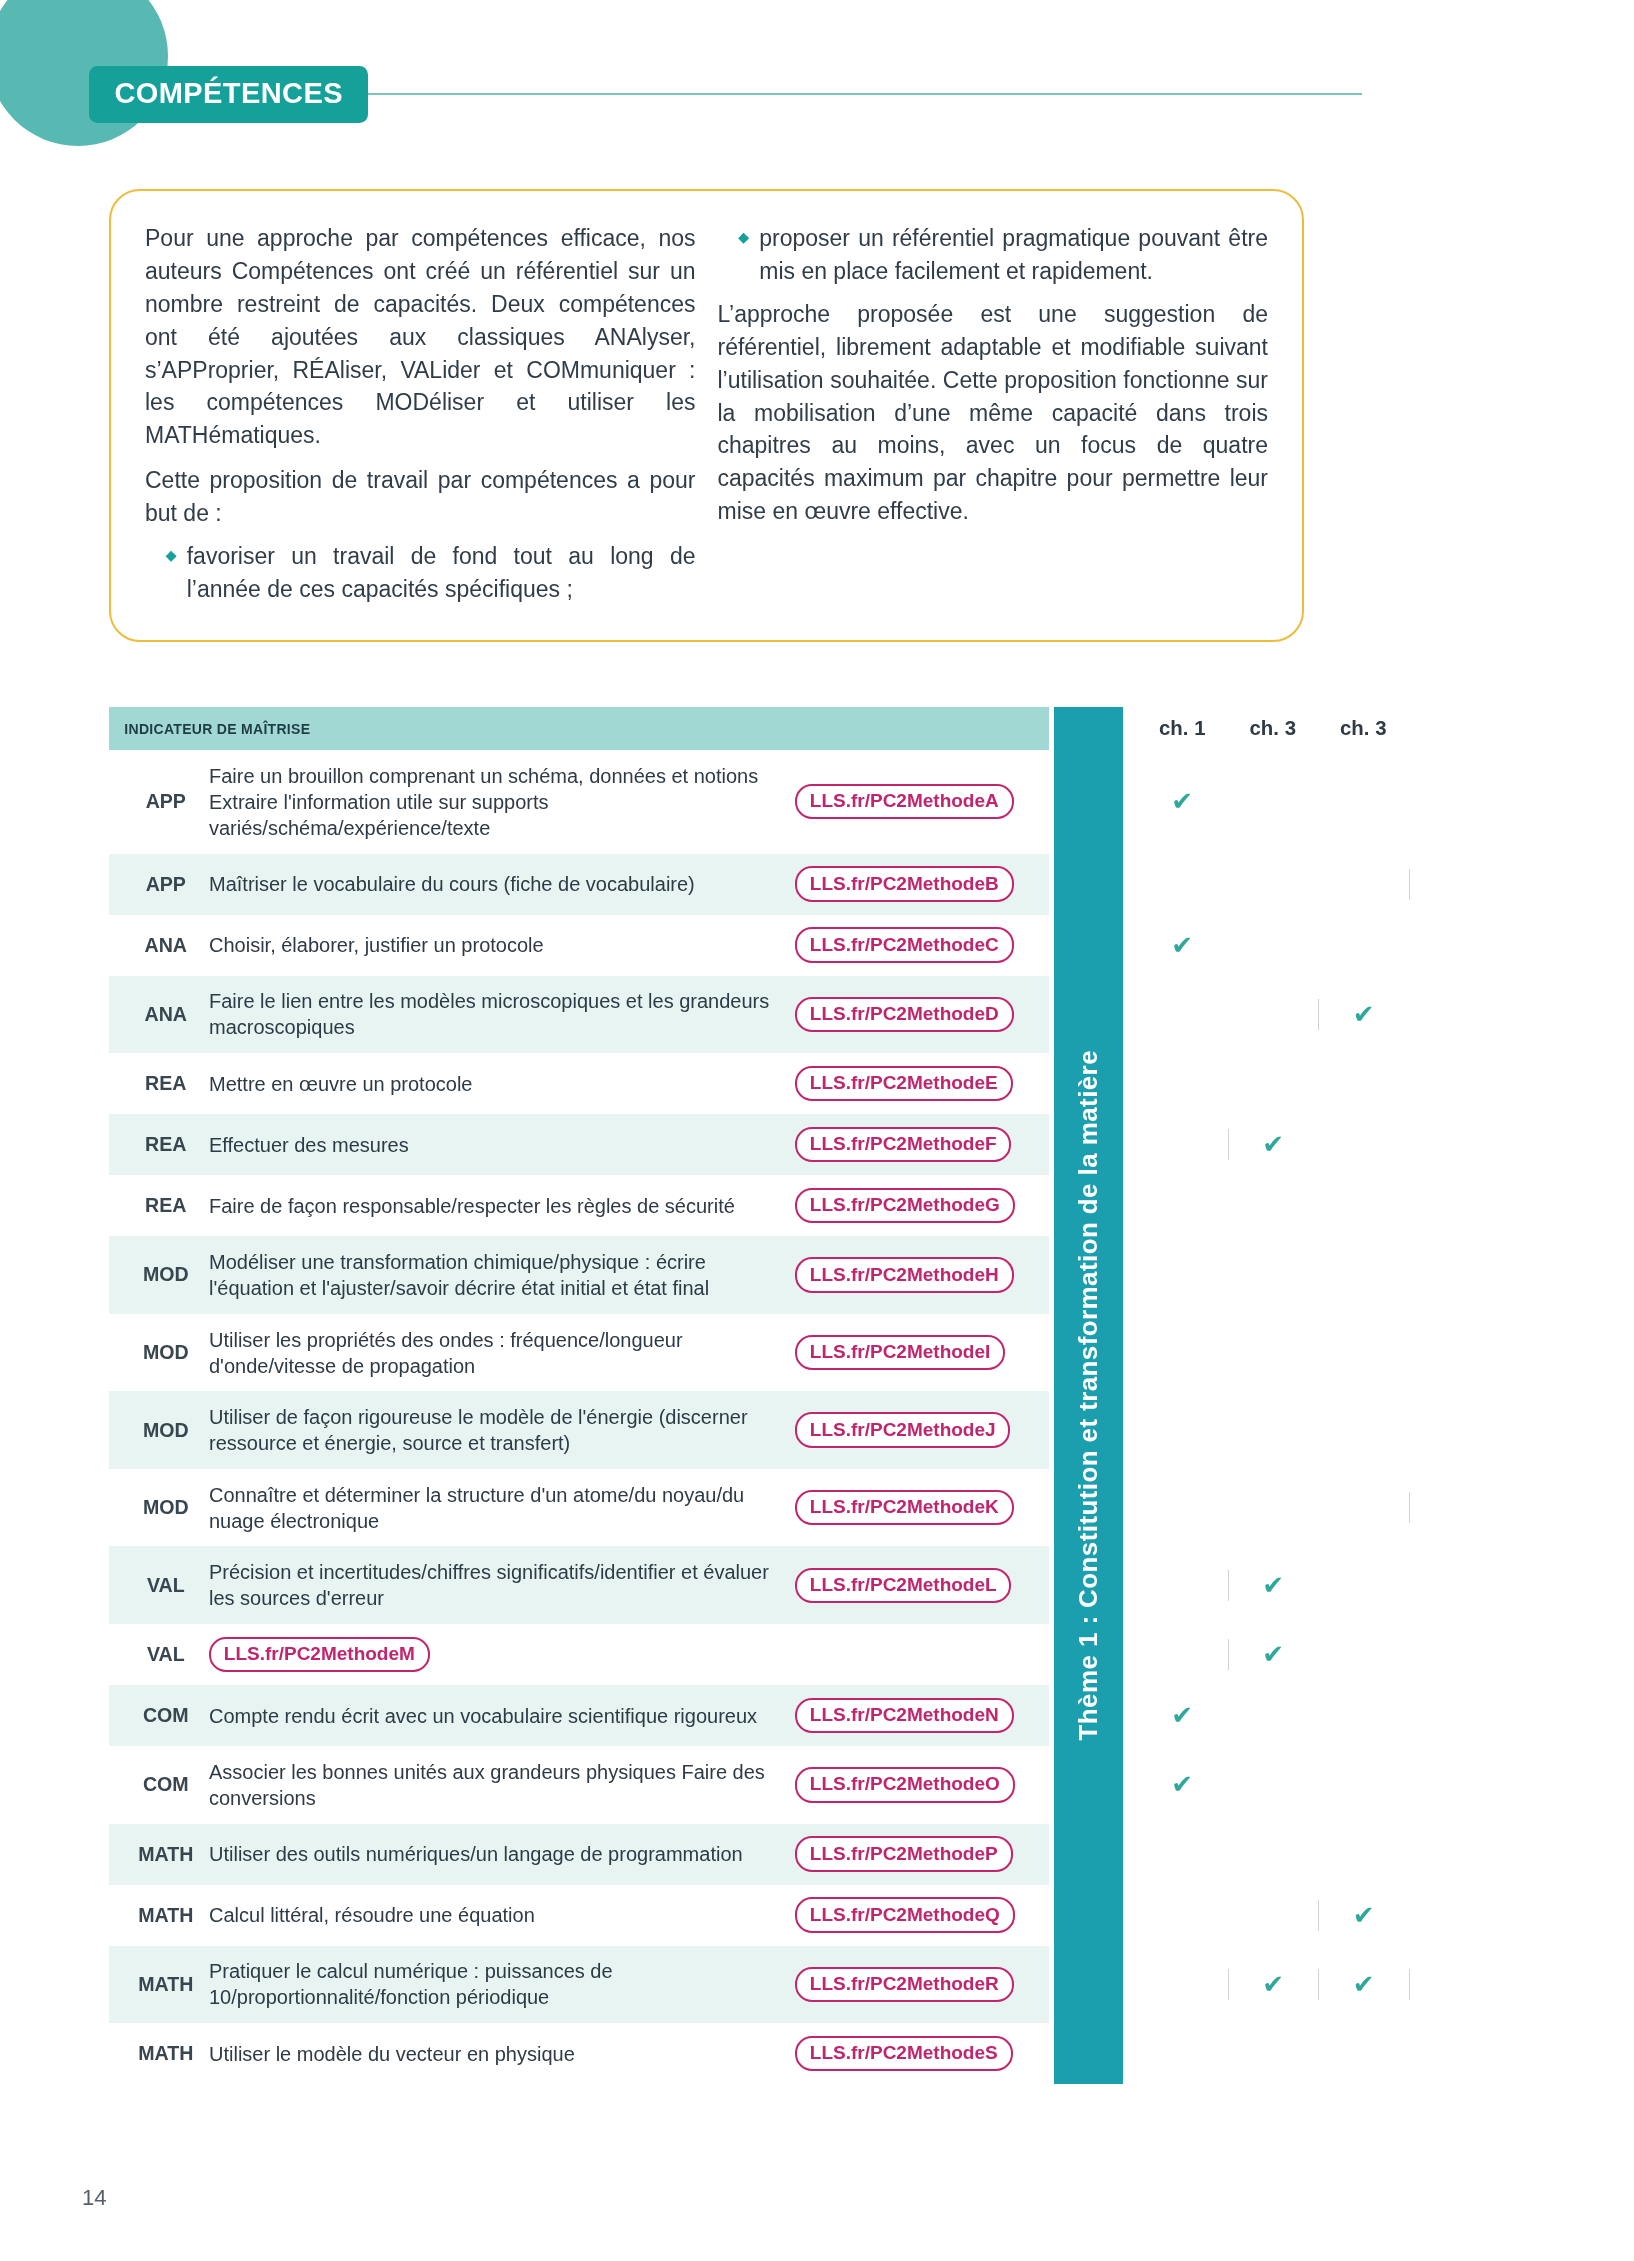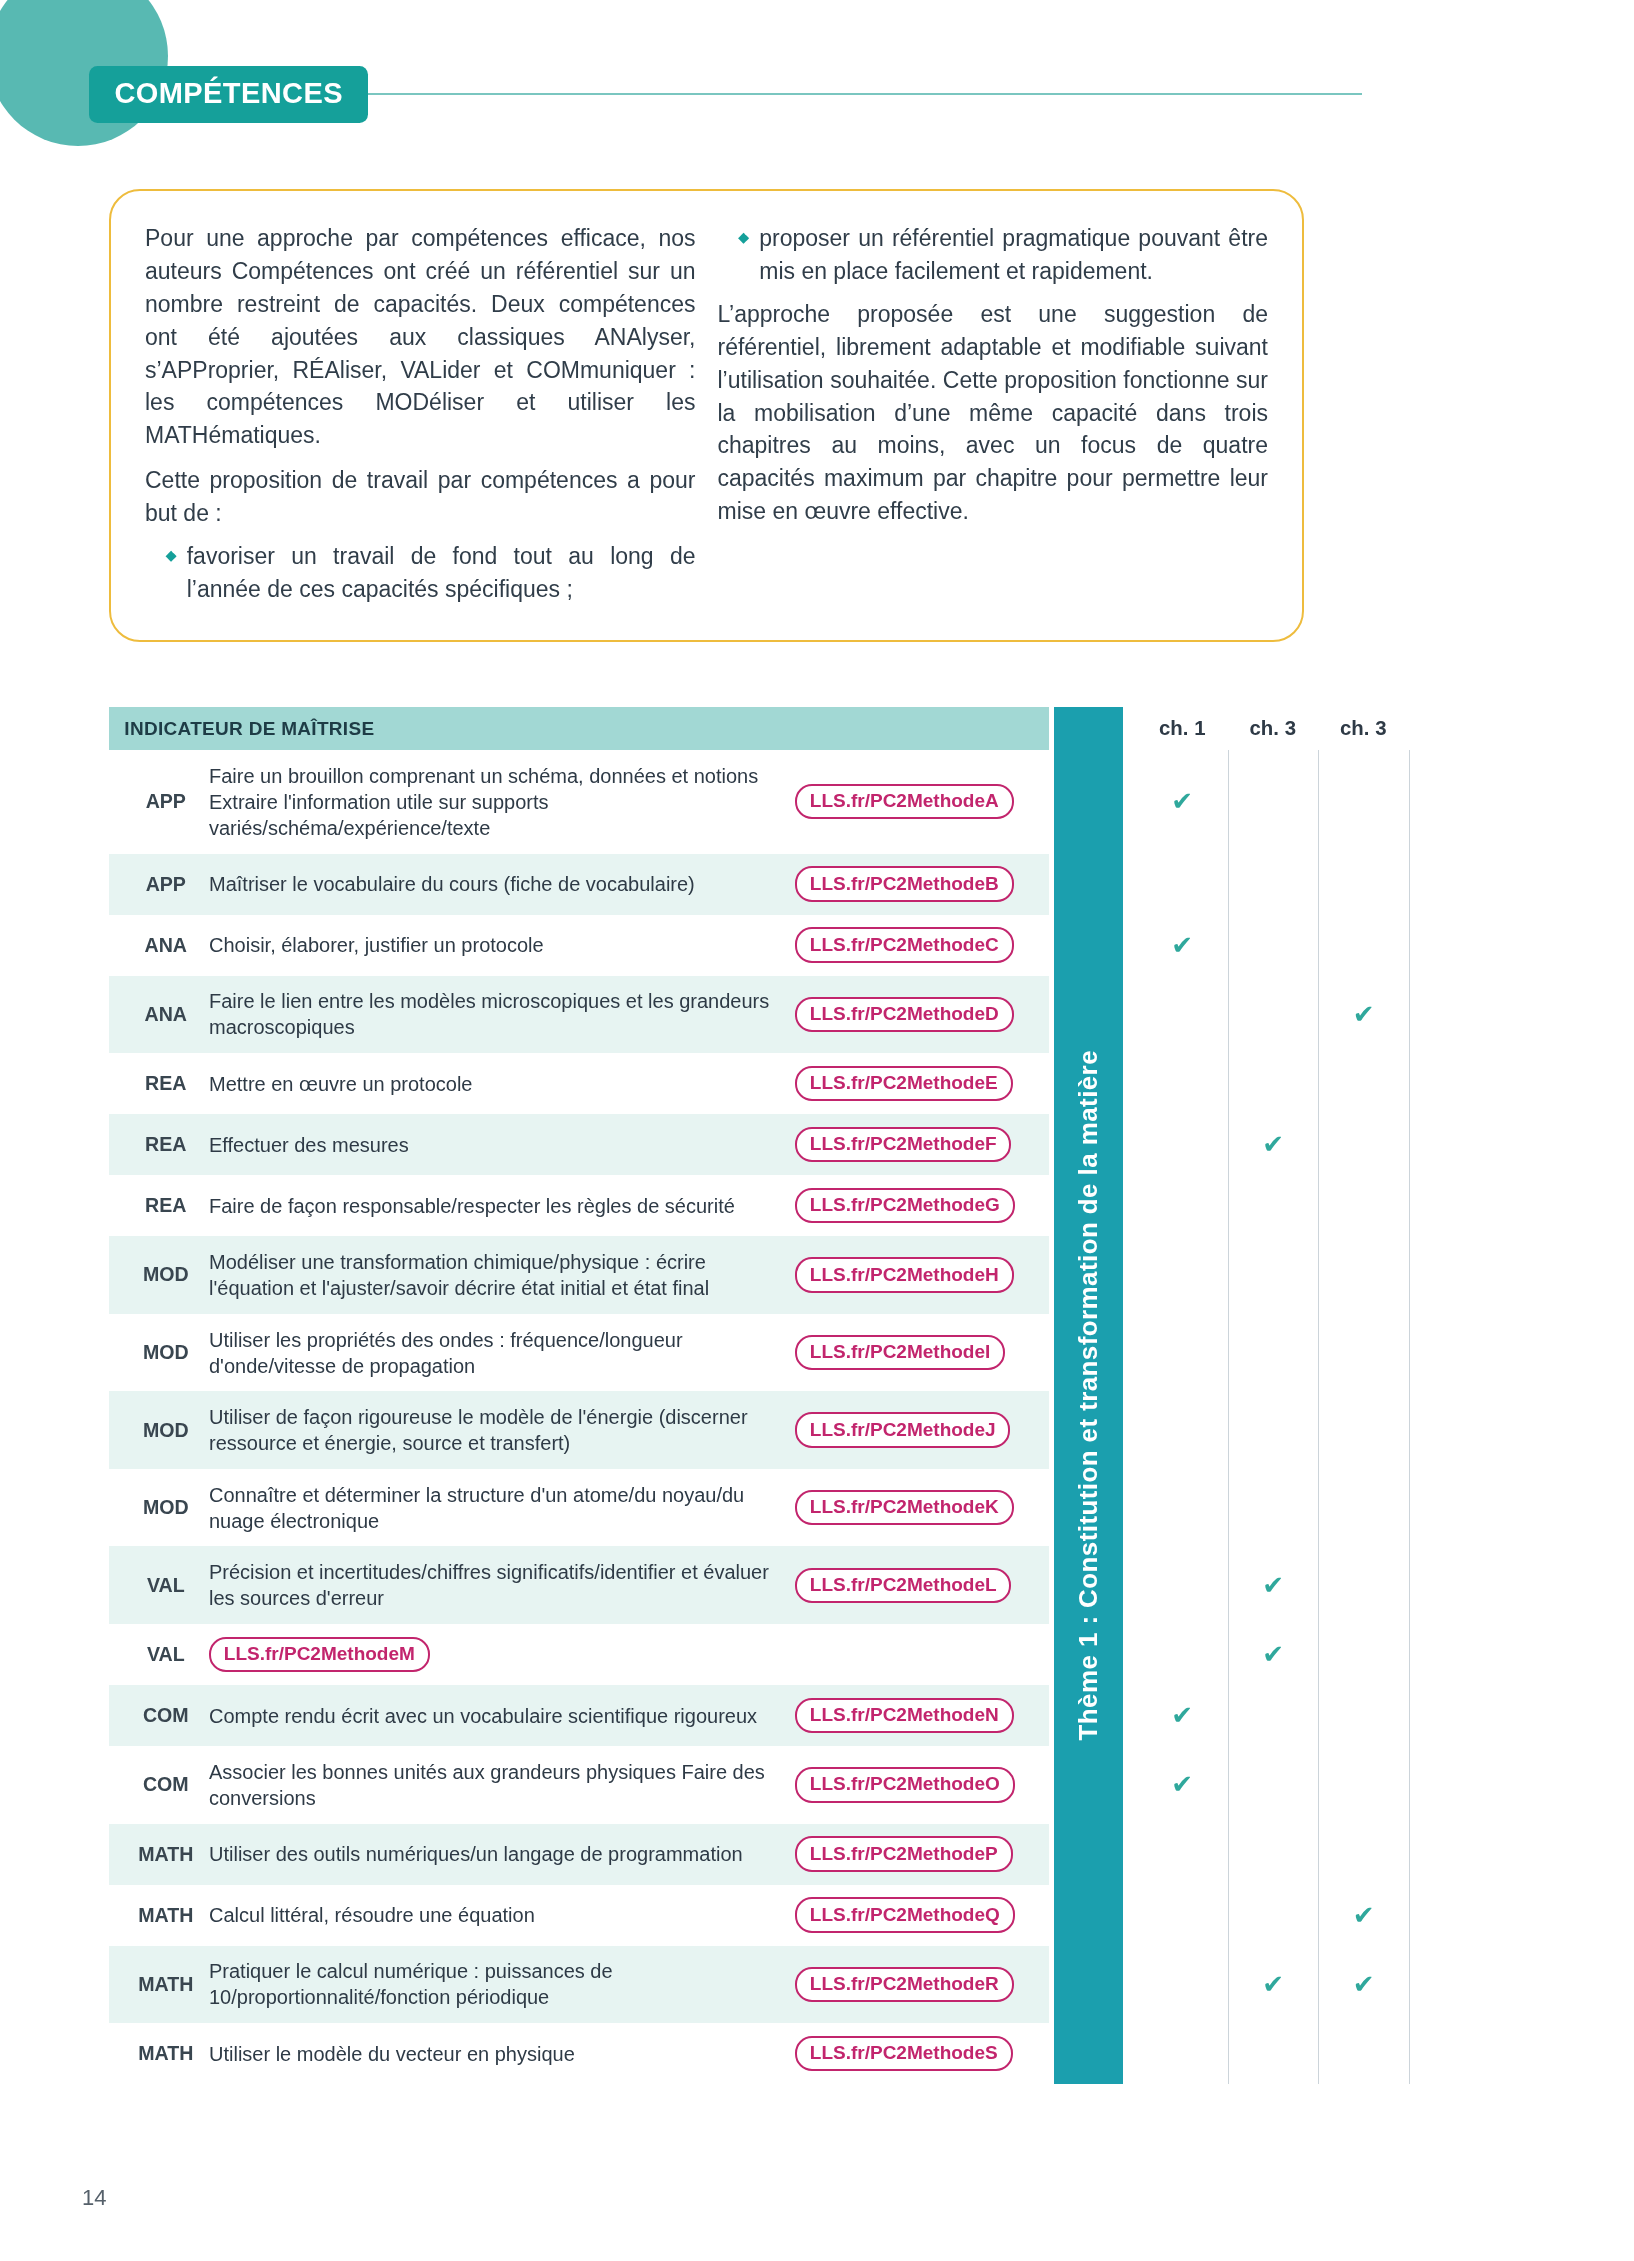--- a/index.html
+++ b/index.html
@@ -32,23 +32,23 @@
   .intro-col{flex:1;font-size:23px;line-height:1.43;text-align:justify;color:#303d49;}
   .intro-col p + p{margin-top:12px;}
   .bullet{display:flex;gap:10.2px;margin-top:10.2px;padding-left:20.4px;text-align:justify;}
   .bullet .diamond{color:var(--teal);font-size:14.5px;line-height:2.2;flex:0 0 auto;}
   .intro-col .after-bullet{margin-top:10.2px;}
 
   
   .table-wrap{position:absolute;left:109px;top:707px;width:1395px;}
   .thead{display:flex;align-items:stretch;height:43px;}
   .th-left{flex:0 0 940px;background:var(--header-bg);display:flex;align-items:center;
-           padding-left:15.3px;font-size:19px;font-weight:700;letter-spacing:0.3px;color:#1e3c46;}
+           padding-left:15.3px;font-size:14px;font-weight:700;letter-spacing:0.3px;color:#1e3c46;}
   .banner-spacer{flex:0 0 88px;}
-  .chs,.chks{flex:0 0 362px;display:flex;}
+  .chs,.chks{flex:0 0 362px;display:flex;align-items:center;}
   .ch{width:25%;display:flex;align-items:center;justify-content:center;font-size:20.4px;font-weight:600;color:#2e3a46;}
   .trow{display:flex;align-items:stretch;min-height:53px;}
   .trow.alt .row-left{background:var(--stripe);}
   .row-left{flex:0 0 940px;display:flex;align-items:center;padding:12.8px 0;}
   .code{flex:0 0 100px;padding-left:13.6px;font-size:19.6px;font-weight:700;color:#394650;text-align:center;}
   .desc{flex:1;font-size:20px;line-height:1.3;color:#2e3a46;padding-right:19px;}
   .pill-slot{flex:0 0 254px;display:flex;align-items:center;}
   .pill{border:2.1px solid var(--pink);border-radius:17px;background:#fff;color:var(--pink);
         font-size:19px;font-weight:700;padding:4.3px 12.8px 5.1px;white-space:nowrap;cursor:pointer;}
   .chk{width:25%;display:flex;align-items:center;justify-content:center;

